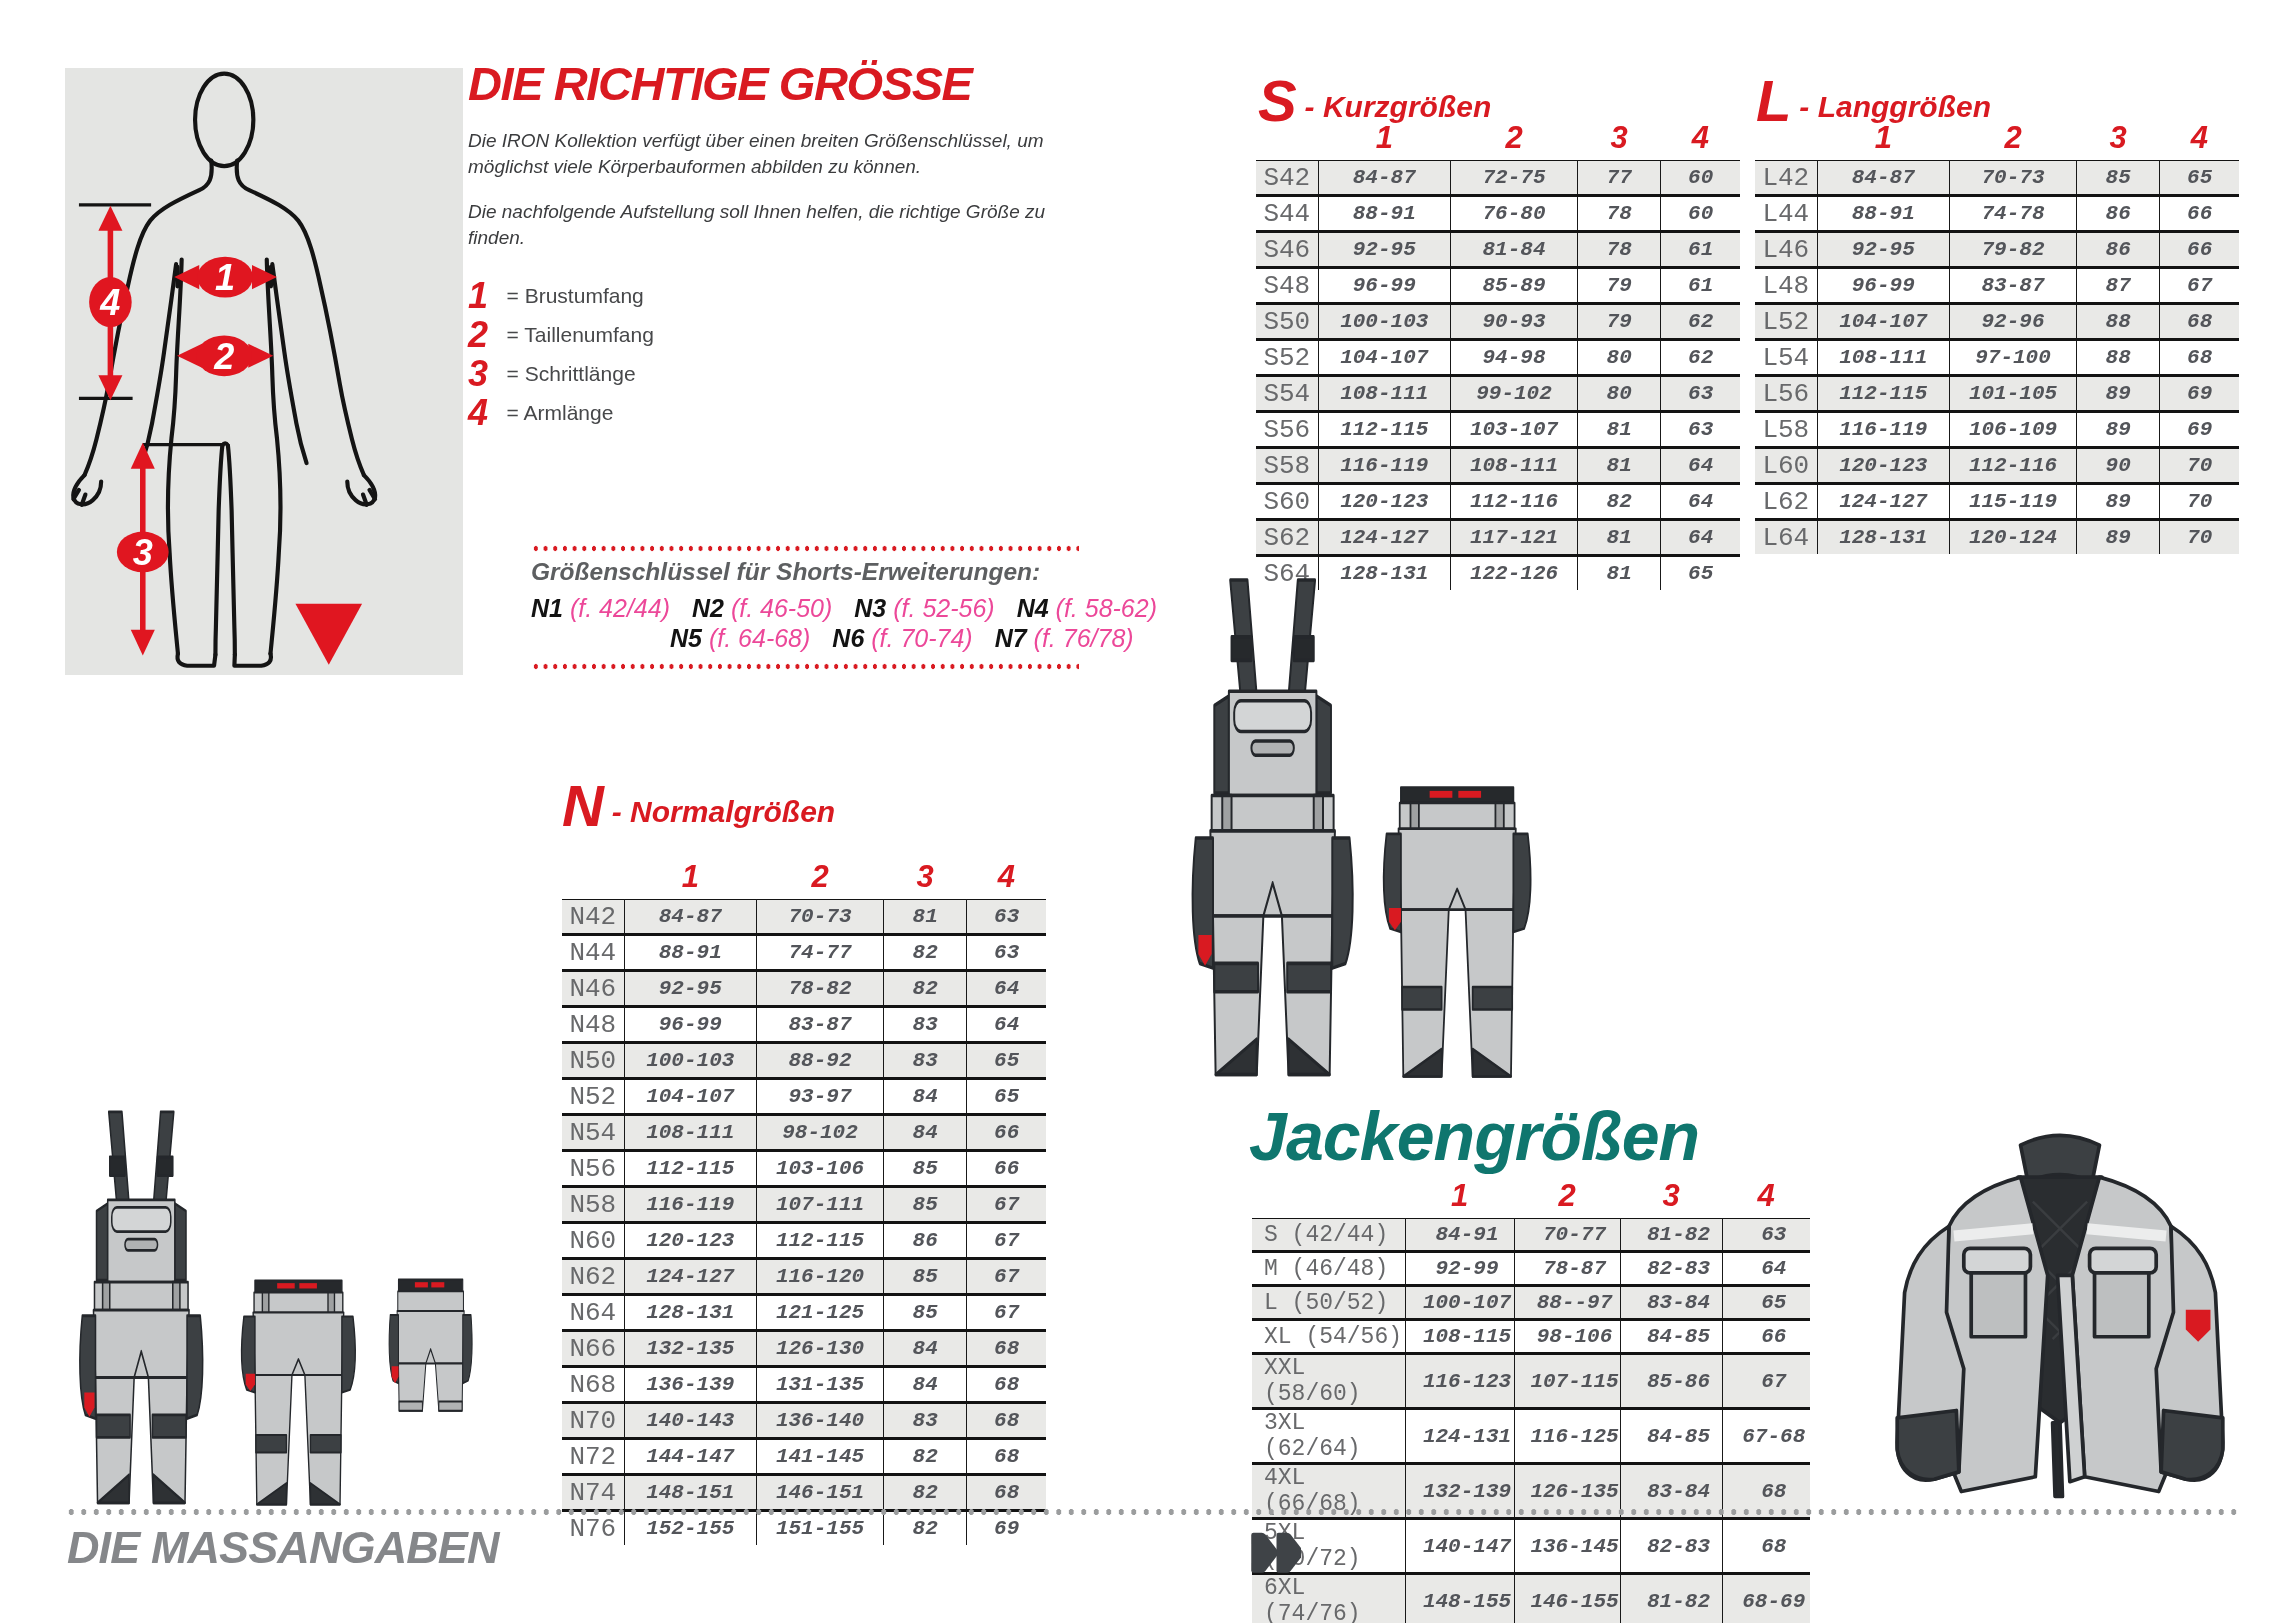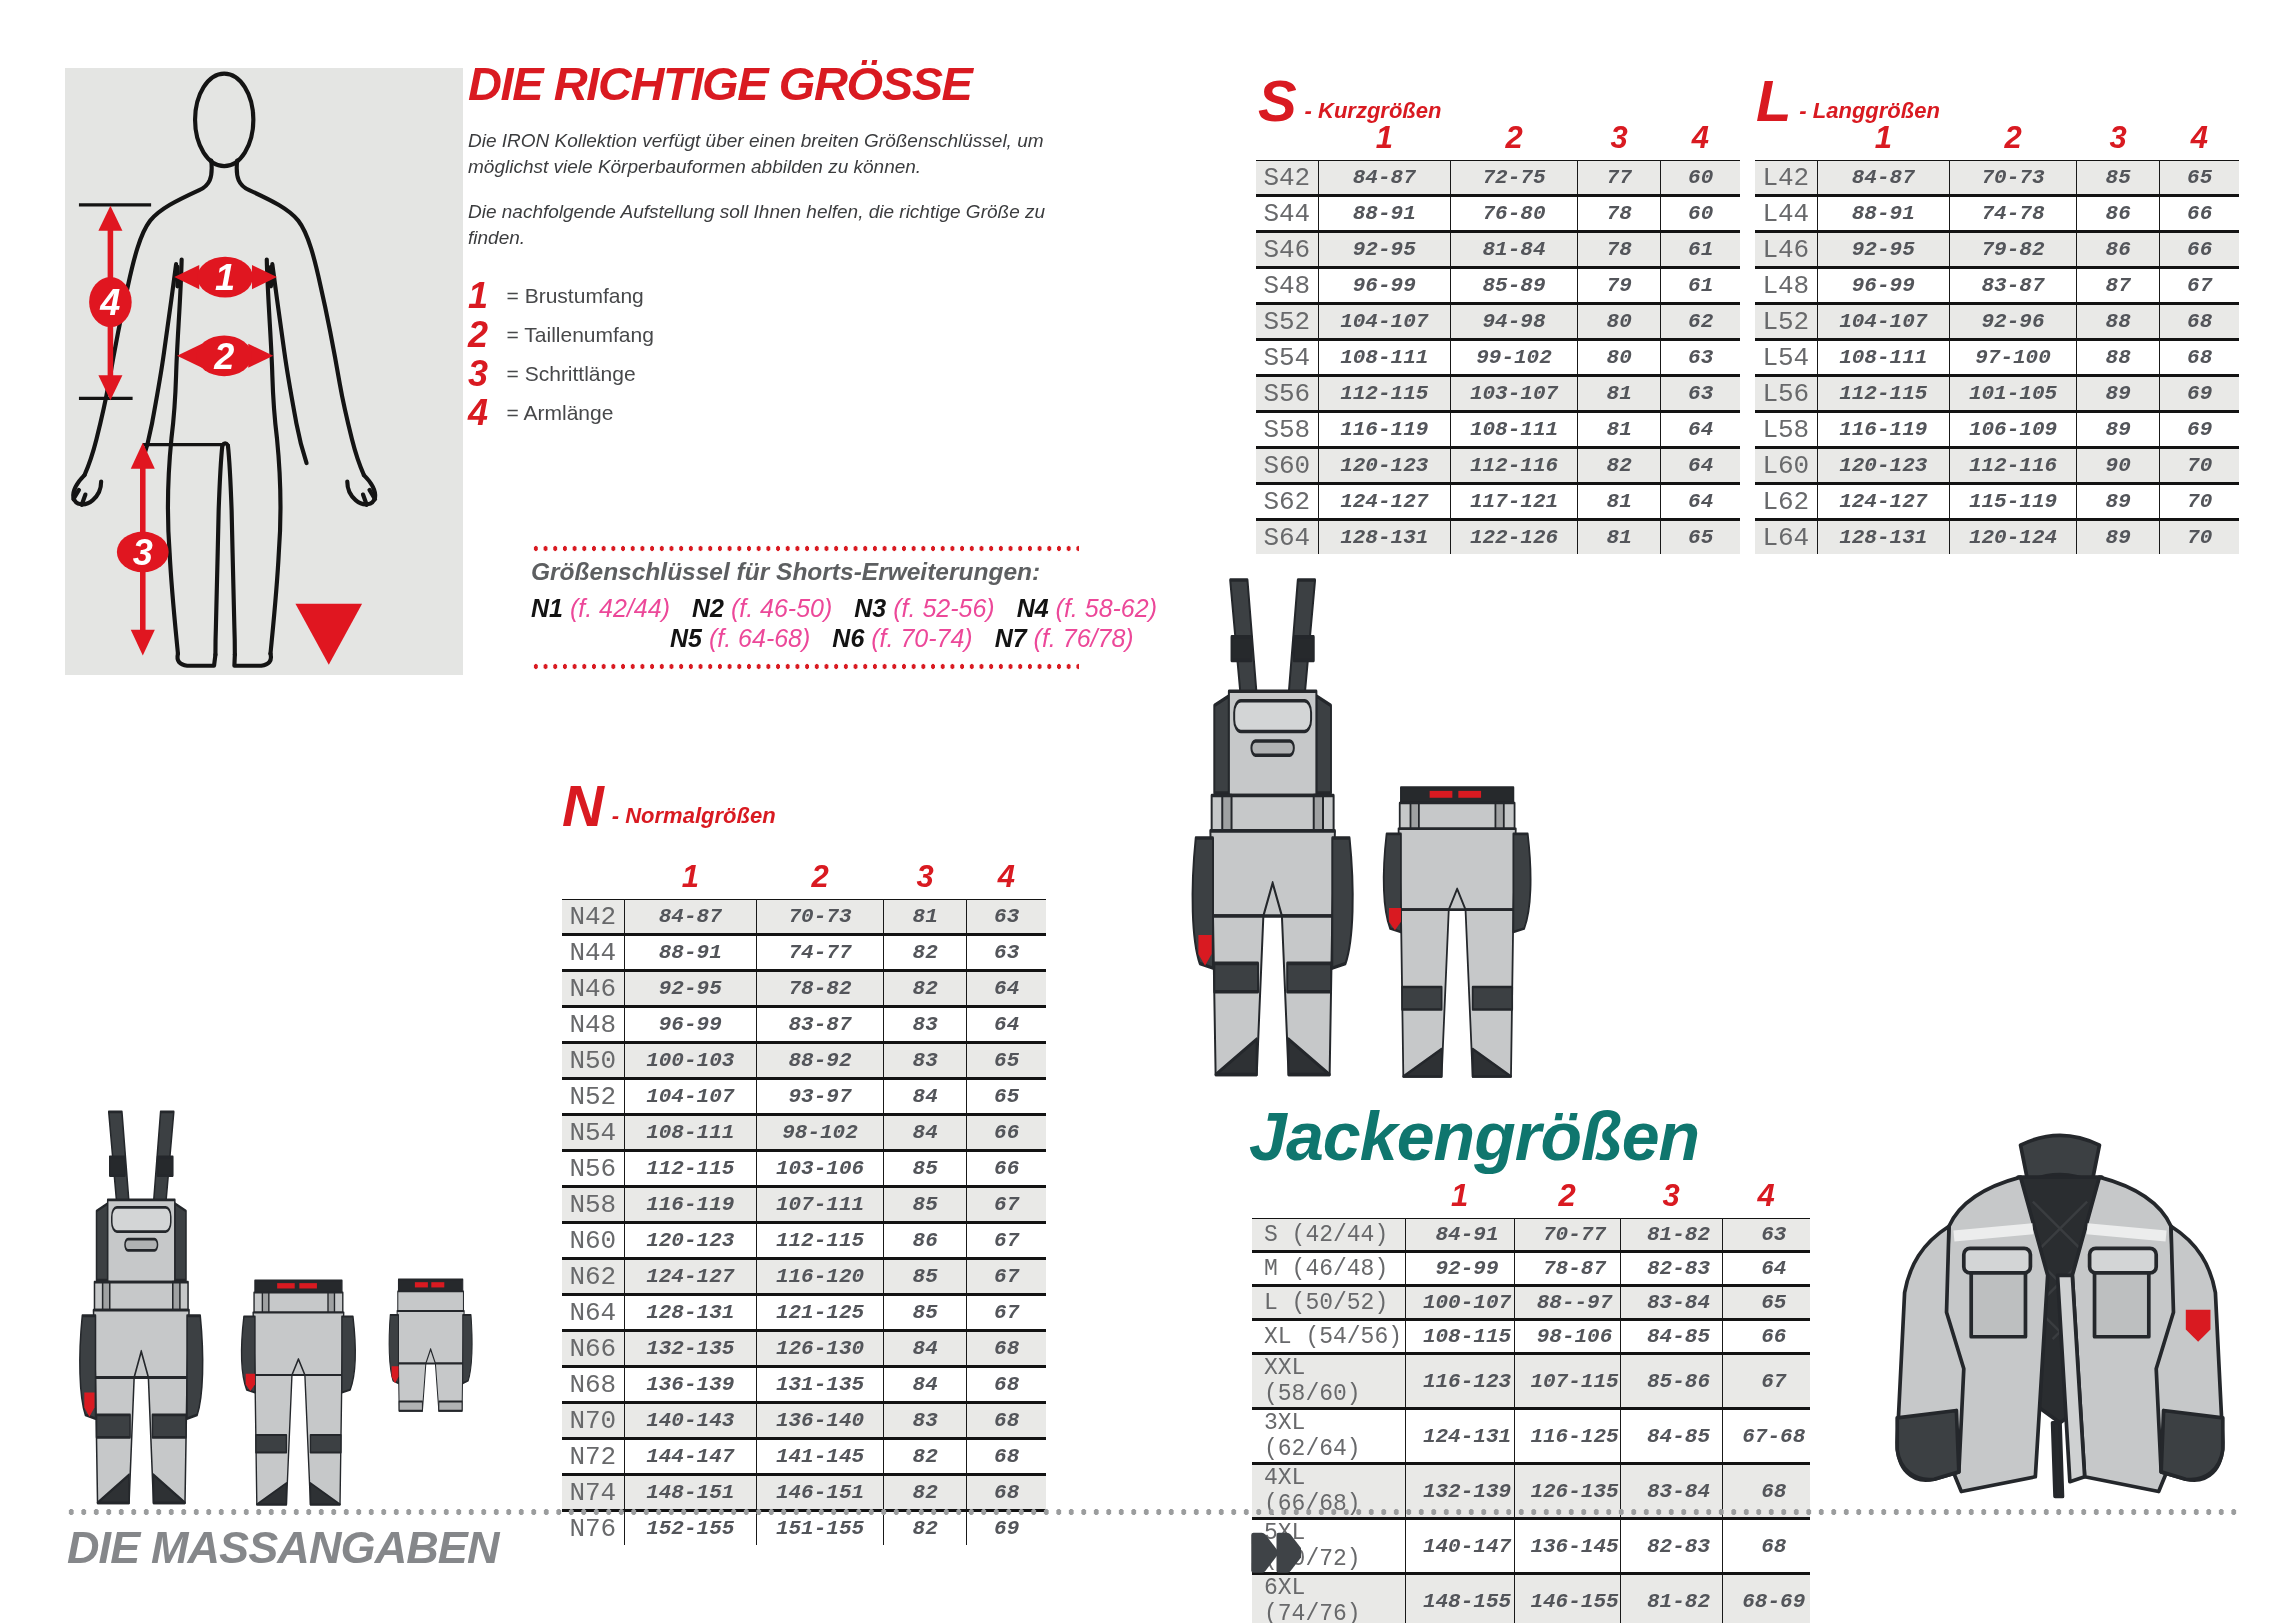--- a/index.html
+++ b/index.html
@@ -31,21 +31,21 @@
   #sk-title{margin-top:6.5px;font-size:24.5px;font-style:italic;font-weight:700;color:#5d5f61;}
   .sk-row{margin-top:8.3px;font-size:25px;display:flex;gap:22px;white-space:nowrap;}
   .sk-row.indent{padding-left:139px;margin-top:1px;}
   .sk-item b{font-style:italic;font-weight:800;color:#131313;}
   .sk-item .rng{font-style:italic;font-weight:500;color:#ec4899;}
   #shorts-key .dotline-red.bottom{margin-top:10.2px;}
 
   
   .sec-title{display:flex;align-items:flex-end;color:#d91a21;white-space:nowrap;}
   .sec-title .big{font-size:58px;font-weight:800;font-style:italic;line-height:.8;letter-spacing:-1.4px;}
-  .sec-title .small{font-size:22px;font-weight:600;font-style:italic;padding-bottom:0.9px;margin-left:9.3px;}
+  .sec-title .small{font-size:30px;font-weight:600;font-style:italic;padding-bottom:0.9px;margin-left:9.3px;}
   #title-s{left:1258px;top:78px;}
   #title-l{left:1756px;top:78px;}
   #title-n{left:562px;top:783px;}
   #title-j{left:1249px;top:1102px;font-size:68px;font-weight:800;font-style:italic;
            color:#0f766e;letter-spacing:-0.9px;line-height:1;}
 
   
   table.size-table{position:absolute;border-collapse:collapse;table-layout:fixed;}
   .size-table th{height:45px;vertical-align:middle;text-align:center;font-size:31px;font-weight:800;
                  font-style:italic;color:#d91a21;border:none;background:transparent;padding:0;}
@@ -323,20 +323,27 @@
           <td>61</td>
         </tr>
         <tr>
           <td class="lbl">S48</td>
           <td>96-99</td>
           <td>85-89</td>
           <td>79</td>
           <td>61</td>
         </tr>
         <tr>
+          <td class="lbl">S50</td>
+          <td>100-103</td>
+          <td>90-93</td>
+          <td>79</td>
+          <td>62</td>
+        </tr>
+        <tr>
           <td class="lbl">S52</td>
           <td>104-107</td>
           <td>94-98</td>
           <td>80</td>
           <td>62</td>
         </tr>
         <tr>
           <td class="lbl">S54</td>
           <td>108-111</td>
           <td>99-102</td>

